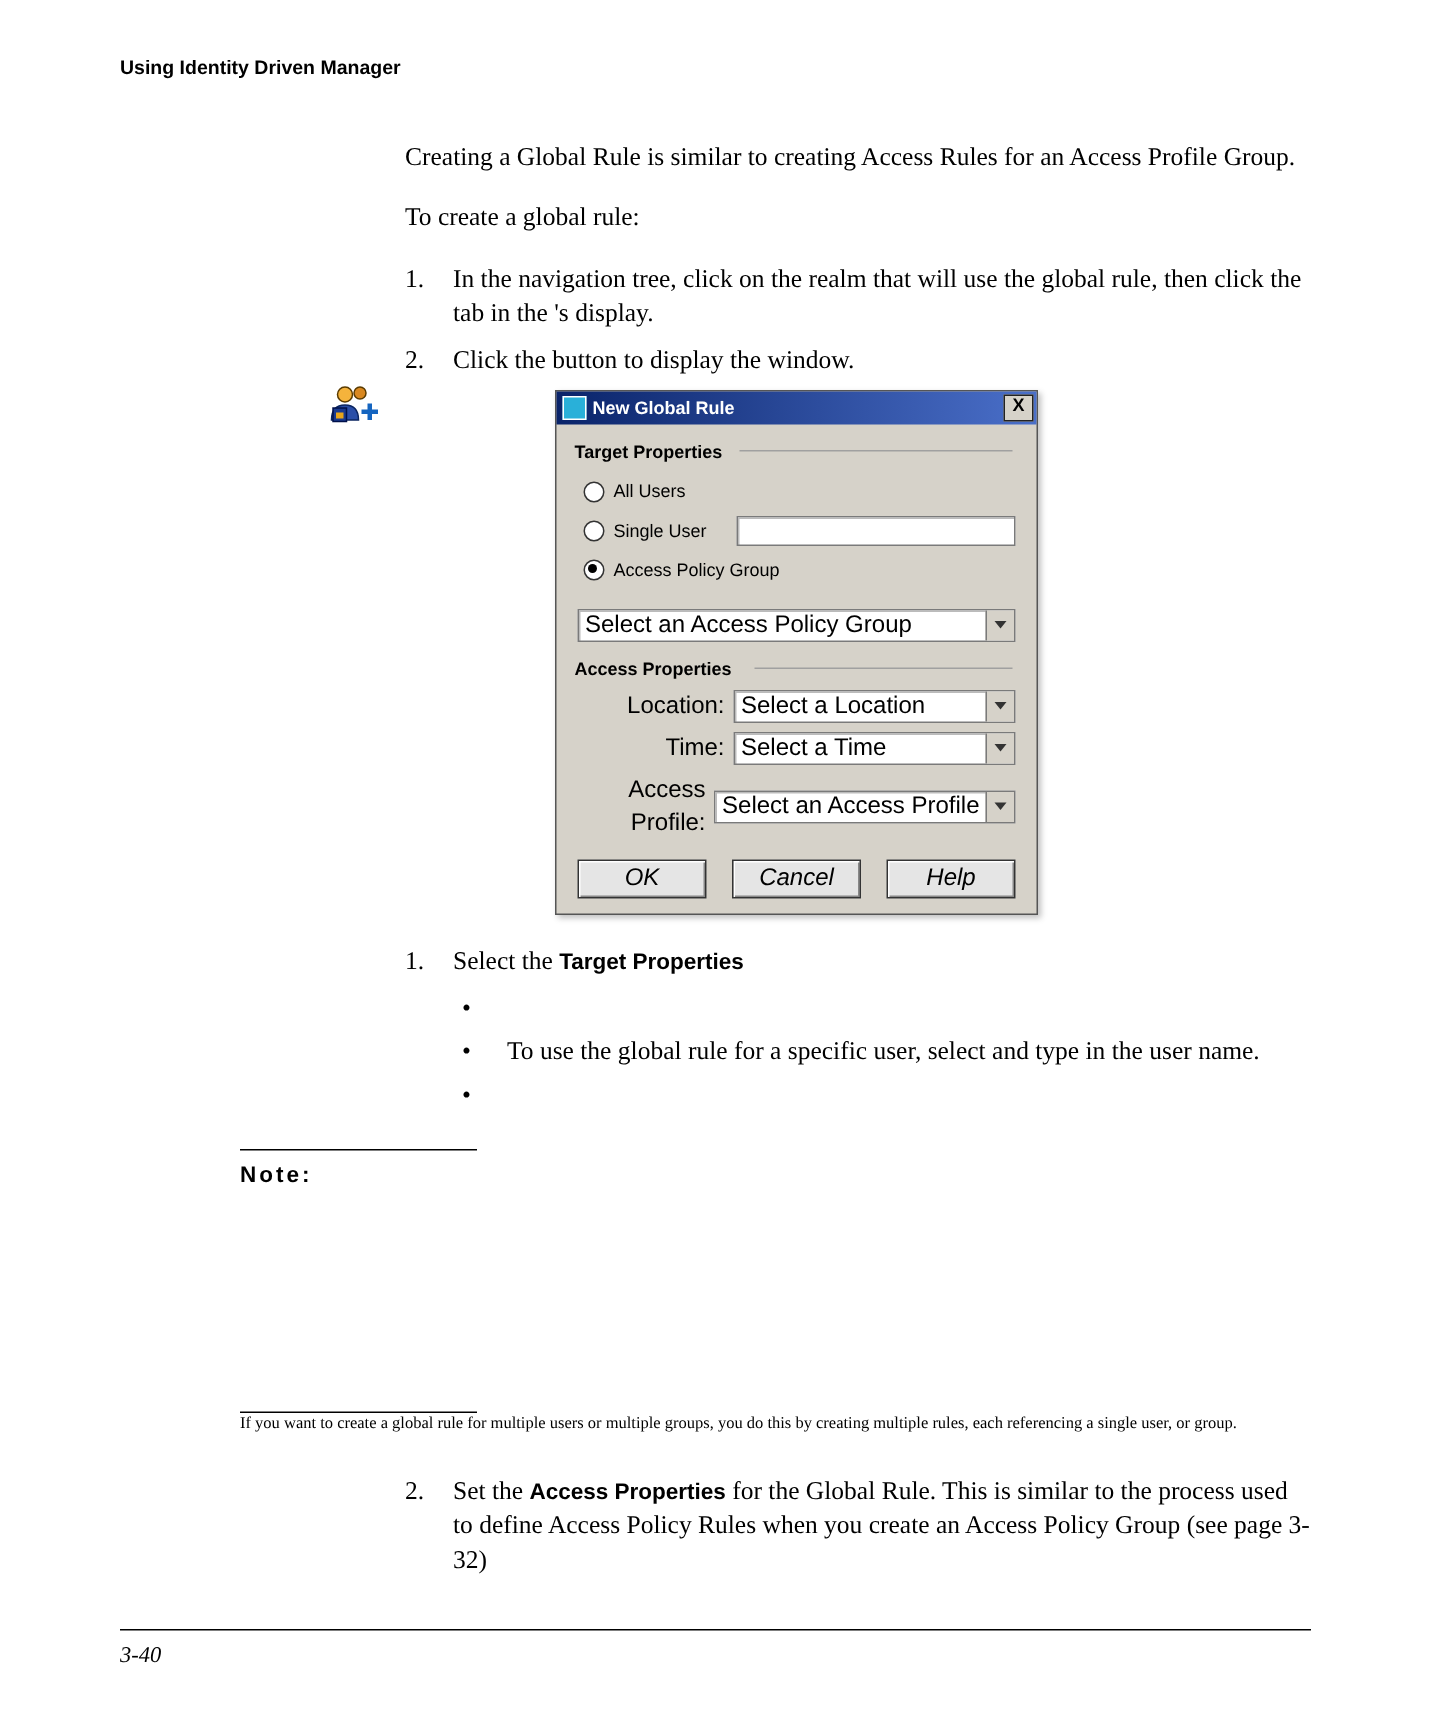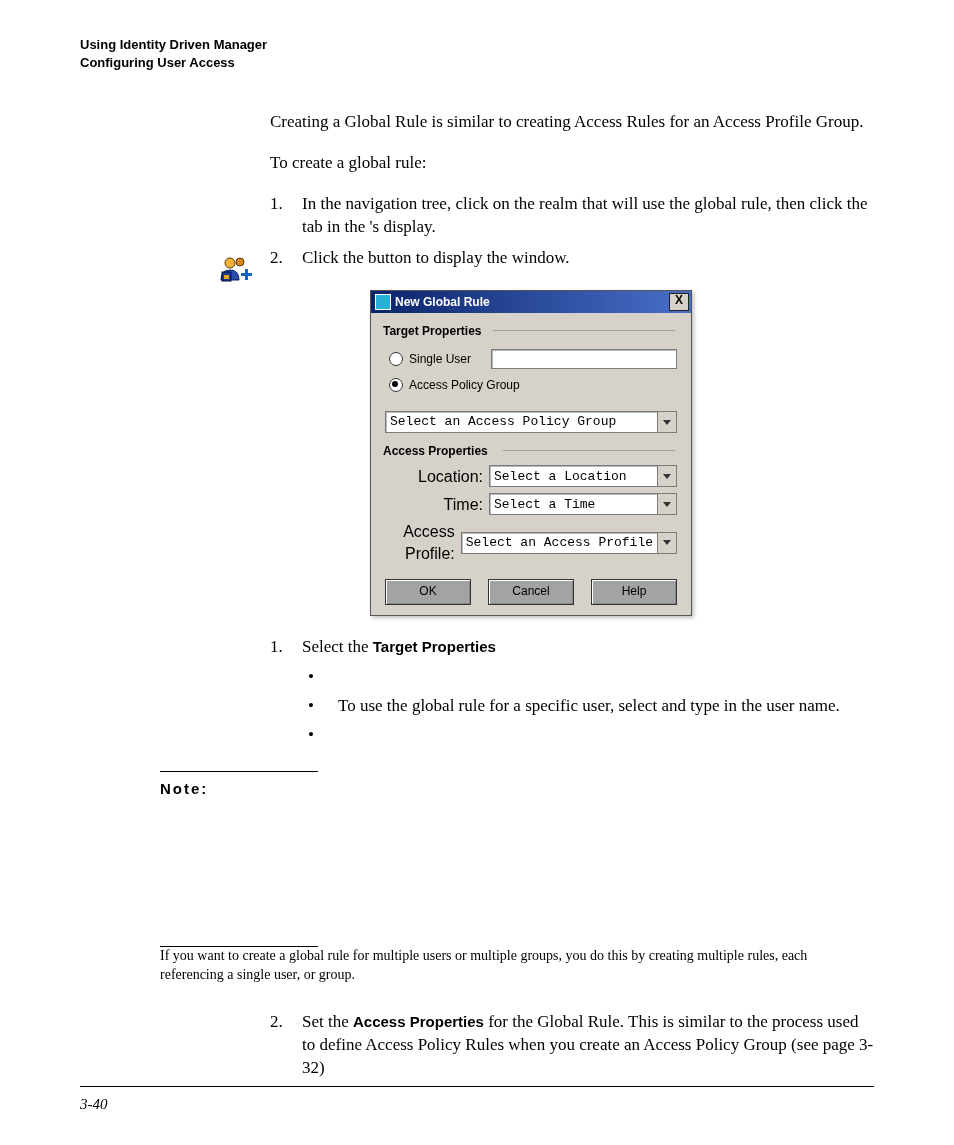--- a/index.html
+++ b/index.html
@@ -56,21 +56,21 @@
     font-family: Arial, Helvetica, sans-serif;
     font-weight: bold;
     font-size: 15px;
   }
   .icon-margin {
     position: absolute;
     left: 218px;
     top: 256px;
   }
   .dialog-wrap {
-    margin: 20px 0 20px 100px;
+    margin: 8px 0 20px 100px;
   }
   
   .dlg {
     width: 320px;
     background: #d6d2c9;
     border: 1px solid #555;
     font-family: Tahoma, Arial, sans-serif;
     font-size: 12px;
     color: #000;
     padding-bottom: 10px;
@@ -160,24 +160,23 @@
     display:flex;
     height: 20px;
     background:#fff;
     border: 1px solid #7a7a7a;
     box-shadow: inset 1px 1px 0 #bbb;
     align-items: center;
   }
   .dd .dd-text {
     flex:1;
     padding: 0 4px;
-    font-size: 13px;
+    font-size: 16px;
     white-space: nowrap;
     overflow: hidden;
-    font-family: Liberation Mono, monospace;
   }
   .dd .dd-btn {
     width: 18px;
     height: 100%;
     background: #d6d2c9;
     border-left: 1px solid #7a7a7a;
     display:flex;
     align-items:center;
     justify-content:center;
   }
@@ -205,27 +204,28 @@
     flex:1;
   }
   .dlg-btns {
     display:flex;
     justify-content: space-between;
     margin: 14px 14px 0 14px;
   }
   .btn {
     width: 84px;
     height: 24px;
-    background: #a3a3a3;
+    background: #e5e5e5;
     border: 1px solid #333;
     box-shadow: inset 1px 1px 0 #fff, inset -1px -1px 0 #888;
     display:flex;
     align-items:center;
     justify-content:center;
-    font-size: 12px;
+    font-size: 16px;
+    font-style: italic;
   }
   
   .note-block {
     display:flex;
     margin: 18px 0 26px 0;
   }
   .note-left {
     width: 158px;
     flex: 0 0 158px;
     border-top: 1.5px solid #000;
@@ -233,21 +233,21 @@
     padding: 8px 0;
     font-family: Arial, Helvetica, sans-serif;
     font-weight: bold;
     font-size: 15px;
     letter-spacing: 2px;
     margin-right: 30px;
     height: fit-content;
   }
   .note-right {
     flex:1;
-    font-size: 14px;
+    font-size: 11px;
     line-height: 1.35;
     margin-left:0;
   }
   .footer-line {
     position:absolute;
     left: 80px;
     right: 80px;
     bottom: 58px;
     border-top: 1px solid #000;
   }
@@ -261,21 +261,20 @@
   
   .people-icon svg { display:block; }
 </style>
 </head>
 <body>
 
 <div class="page">
 
   <div class="header">
     <div>Using Identity Driven Manager</div>
-    <div>Configuring User Access</div>
   </div>
 
   <div class="icon-margin people-icon">
     <svg width="34" height="30" viewBox="0 0 34 30">
       <circle cx="12" cy="7" r="5" fill="#f5b33c" stroke="#5a3b00" stroke-width="1"></circle>
       <path d="M3 24 q0 -10 9 -10 q9 0 9 10 z" fill="#2a4ea8" stroke="#0b2560" stroke-width="1"></path>
       <circle cx="22" cy="6" r="4" fill="#d98820" stroke="#5a3b00" stroke-width="1"></circle>
       <rect x="4" y="16" width="9" height="9" fill="#1a3a8f" stroke="#00104a"></rect>
       <rect x="6" y="19" width="5" height="4" fill="#e8a51a"></rect>
       <rect x="23" y="17" width="11" height="3" fill="#1565c0"></rect>
@@ -308,20 +307,24 @@
           <div class="tb-icon"></div>
           <div>New Global Rule</div>
           <div class="spacer"></div>
           <div class="dlg-close">X</div>
         </div>
 
         <div class="grp-label">Target Properties</div>
         <div class="radios">
           <div class="radio-row">
             <div class="radio"></div>
+            <div>All Users</div>
+          </div>
+          <div class="radio-row">
+            <div class="radio"></div>
             <div>Single User</div>
             <div class="txtbox single-user-box"></div>
           </div>
           <div class="radio-row">
             <div class="radio sel"></div>
             <div>Access Policy Group</div>
           </div>
         </div>
         <div class="dd apg-dd">
           <div class="dd-text">Select an Access Policy Group</div>

